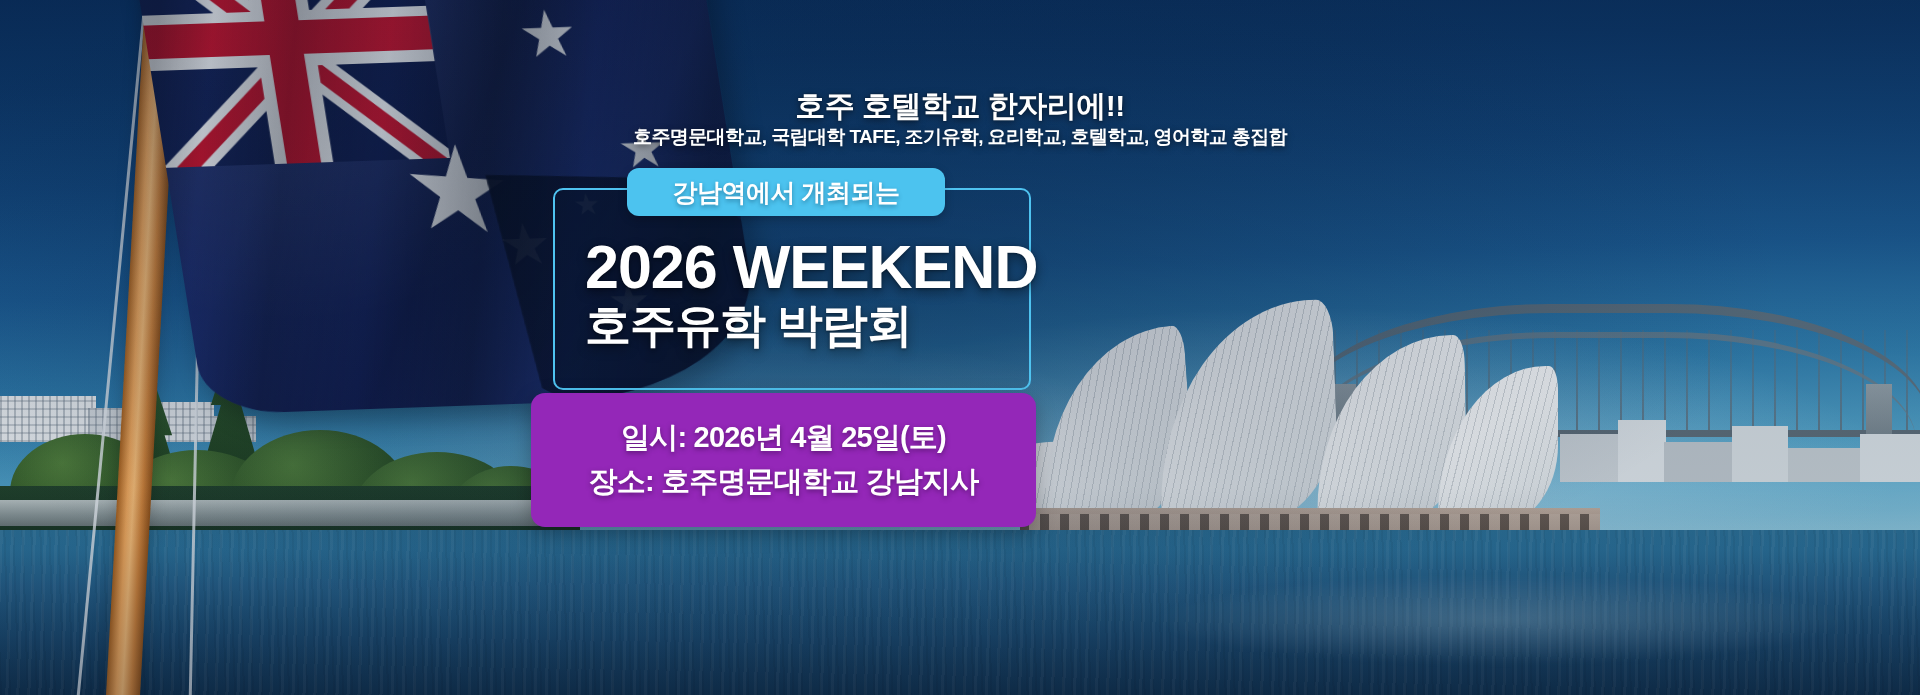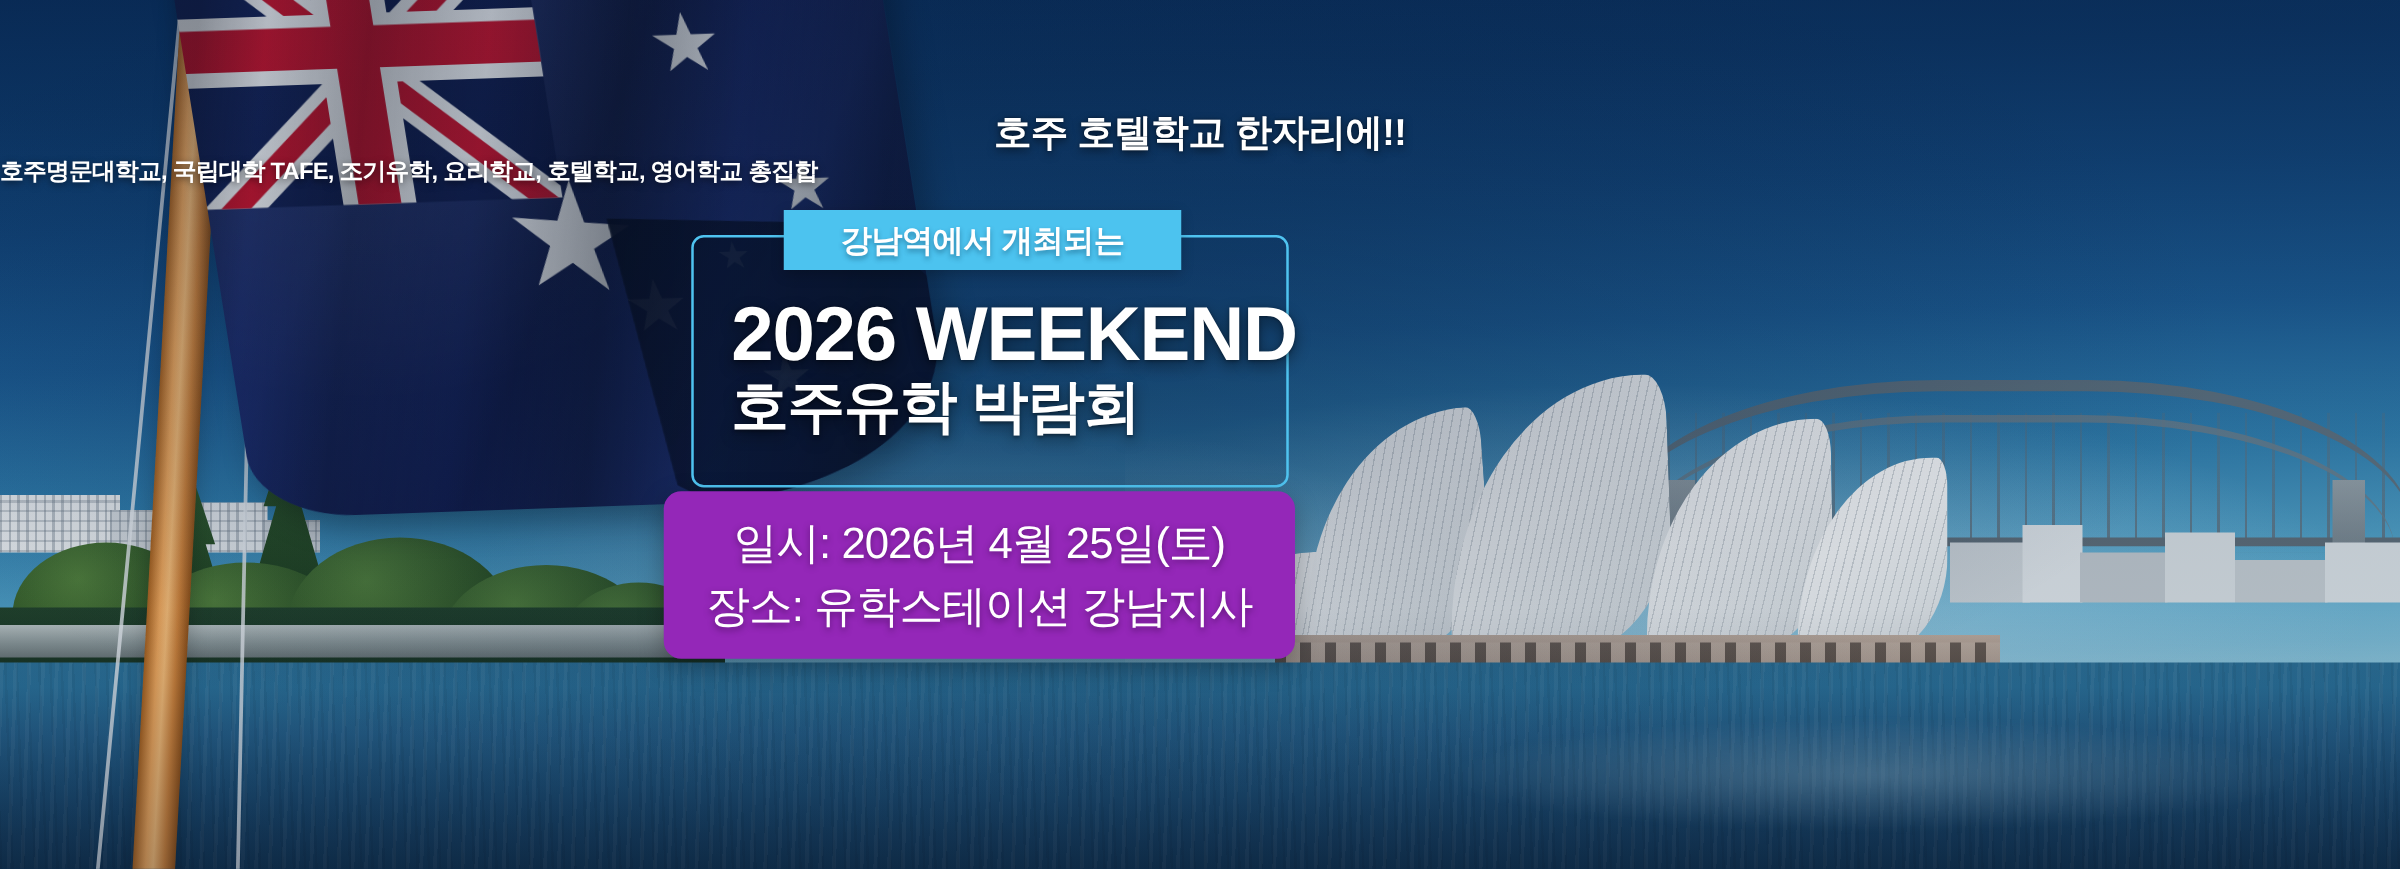--- a/index.html
+++ b/index.html
@@ -283,39 +283,39 @@
 
   .kicker{
     position:absolute; top:86px; left:0; width:1920px;
     text-align:center;
     font-size:30px; font-weight:bold; color:#ffffff;
     letter-spacing:-.5px;
     text-shadow:0 2px 7px rgba(0,0,0,.55), 0 0 2px rgba(0,0,0,.45);
   }
   .kicker-sub{
     position:absolute; top:124px; left:0; width:1920px;
-    text-align:left;
+    text-align:center;
     font-size:19px; font-weight:bold; color:#ffffff;
     letter-spacing:-.6px;
     text-shadow:0 2px 6px rgba(0,0,0,.55);
   }
 
   
   .frame{
     position:absolute; left:553px; top:188px; width:478px; height:202px;
     border:2px solid #4fc3f0;
     border-radius:10px;
     background:rgba(10,42,78,.10);
   }
 
   .pill{
     position:absolute; left:627px; top:168px;
     width:318px; height:48px;
     background:#4cc3ef;
-    border-radius:0;
+    border-radius:12px;
     display:flex; align-items:center; justify-content:center;
     box-shadow:0 3px 10px rgba(0,0,0,.22);
   }
   .pill-text{
     font-size:25px; font-weight:bold; color:#ffffff;
     letter-spacing:-.5px;
     text-shadow:0 2px 4px rgba(10,60,90,.45);
   }
 
   .title{
@@ -333,21 +333,21 @@
     position:absolute; left:531px; top:393px;
     width:505px; height:134px;
     background:#9427b8;
     border-radius:14px;
     display:flex; flex-direction:column;
     align-items:center; justify-content:center;
     gap:4px;
     box-shadow:0 6px 20px rgba(0,0,0,.28);
   }
   .info-line{
-    font-size:35px; font-weight:normal; color:#ffffff;
+    font-size:29px; font-weight:bold; color:#ffffff;
     letter-spacing:-.8px;
     text-shadow:0 2px 5px rgba(40,6,54,.5);
   }
 </style>
 </head>
 <body>
 
 <div id="banner">
 
   <div class="scene">
@@ -456,17 +456,17 @@
       <span class="pill-text">강남역에서 개최되는</span>
     </div>
 
     <div class="title">
       <div class="title-line title-en">2026 WEEKEND</div>
       <div class="title-line title-ko">호주유학 박람회</div>
     </div>
 
     <div class="info-card">
       <div class="info-line">일시: 2026년 4월 25일(토)</div>
-      <div class="info-line">장소: 유학스테이션 강남지사</div>
+      <div class="info-line">장소: 호주명문대학교 강남지사</div>
     </div>
 
   </div>
 </div>
 
 </body></html>

